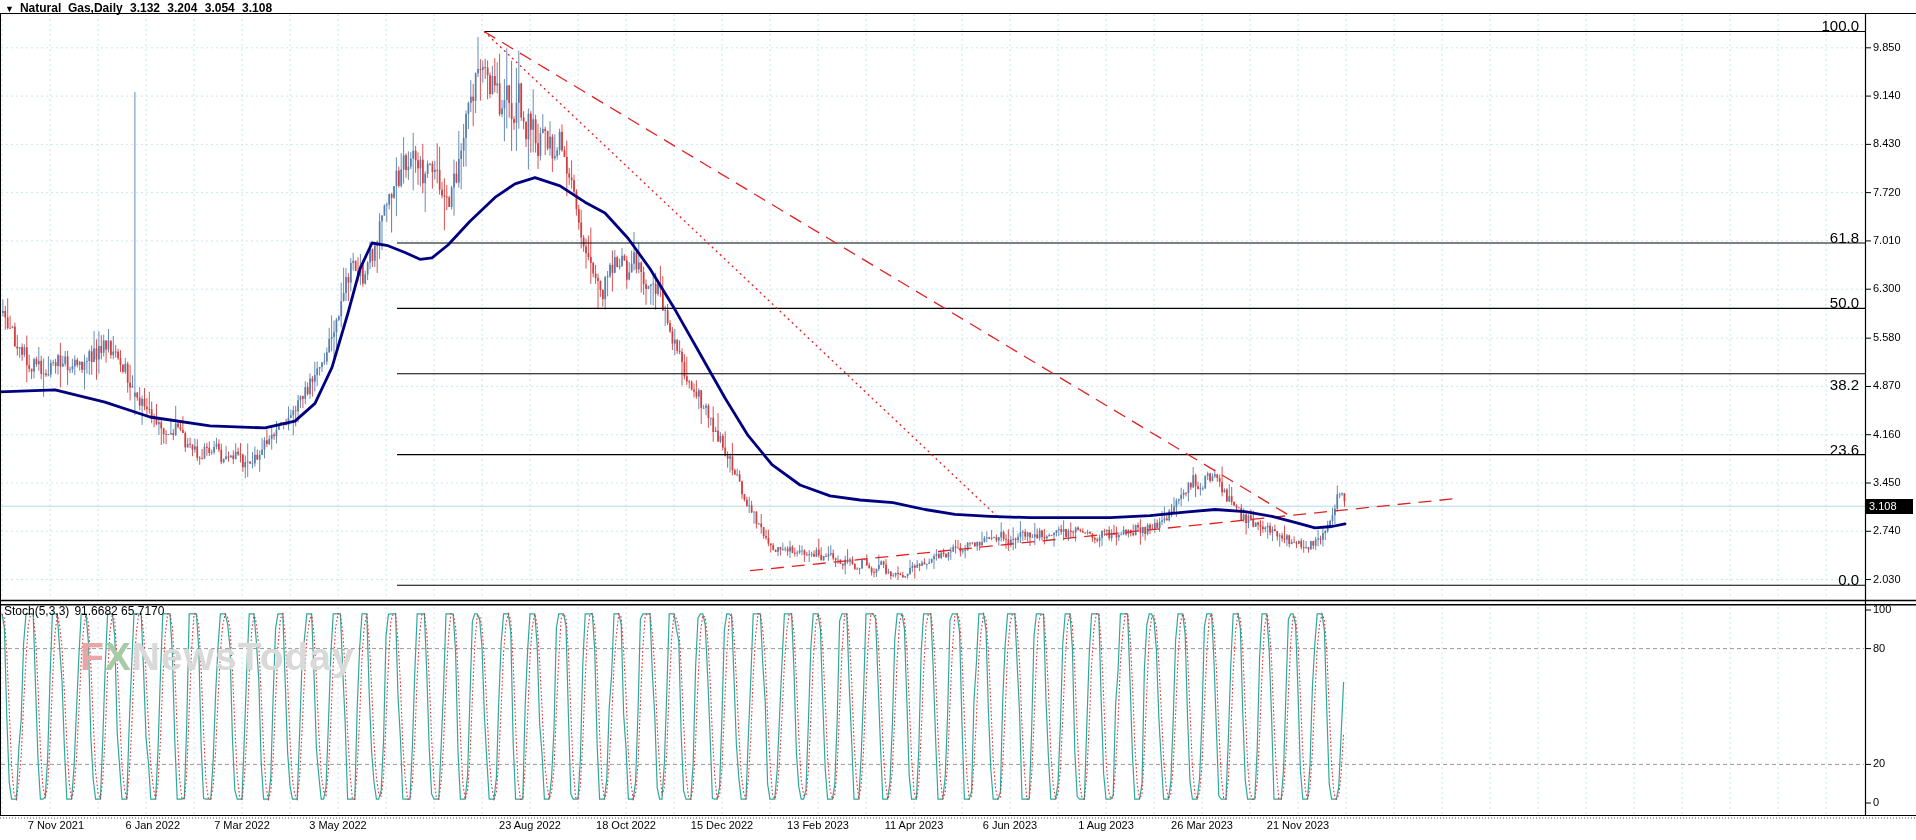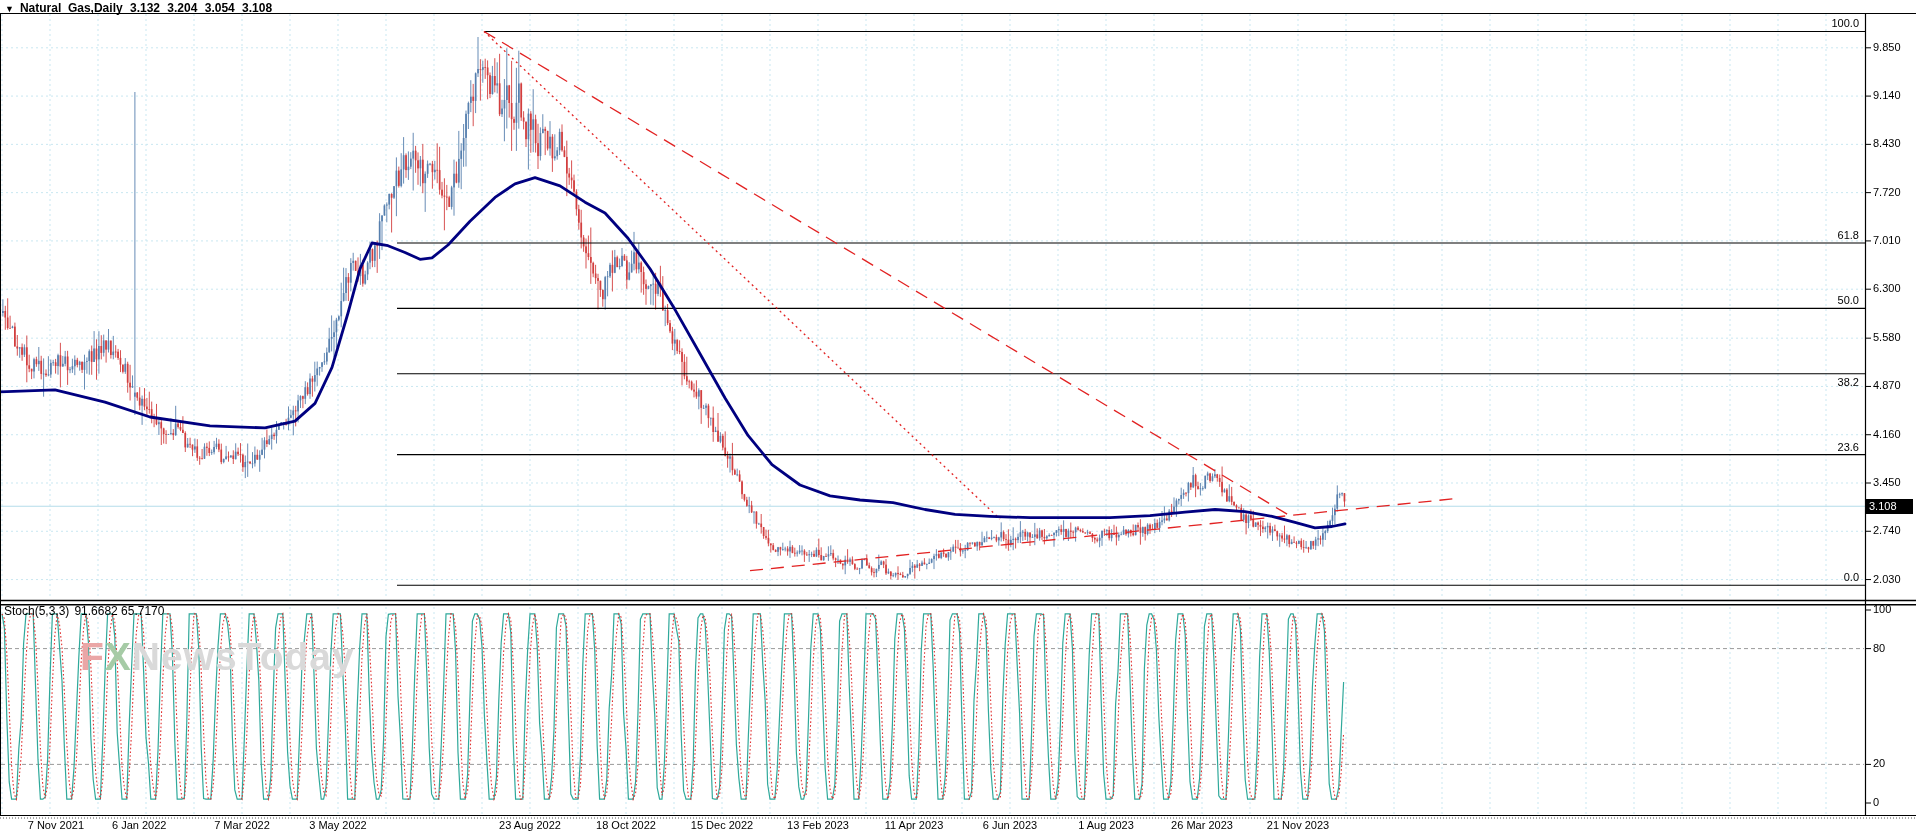--- a/index.html
+++ b/index.html
@@ -13,21 +13,21 @@
   .stoch-label{position:absolute;left:4px;top:604px;font-size:12px;color:#000;white-space:nowrap;z-index:5;}
   .stoch-label span{margin-right:5px;margin-top:45px;}
   .wm1{position:absolute;left:50px;top:596px;font-size:49px;font-weight:bold;line-height:1;z-index:6;letter-spacing:1px;}
   .wm1 .a{color:#f7cba3;} .wm1 .b{color:#dcdcdc;}
   .wm2{position:absolute;left:80px;top:637px;font-size:39px;font-weight:bold;line-height:1;z-index:6;letter-spacing:1px;}
   .wm2 .f{color:#eaa6a6;} .wm2 .x{color:#a6cba6;} .wm2 .r{color:#d9d9d9;}
   .axis-label{position:absolute;font-size:11px;color:#000;white-space:nowrap;z-index:20;}
   .scale-label{position:absolute;left:1873px;font-size:11px;color:#000;white-space:nowrap;z-index:20;}
   .price-tag{position:absolute;left:1866px;width:47px;height:15px;background:#000;color:#fff;
              font-size:11px;line-height:15px;text-align:left;padding-left:3px;z-index:25;}
-  .fib-label{position:absolute;font-size:11px;color:#000;z-index:20;}
+  .fib-label{position:absolute;font-size:15px;color:#000;z-index:20;}
 </style>
 </head>
 <body>
 
 <div class="chart">
 
   <div class="stoch-label">
     <span>Stoch(5,3,3)</span><span>91.6682 65.7170</span>
   </div>
 
@@ -1307,21 +1307,21 @@
       <div class="scale-label" style="top:379px">4.870</div>
       <div class="scale-label" style="top:428px">4.160</div>
       <div class="scale-label" style="top:476px">3.450</div>
       <div class="scale-label" style="top:524px">2.740</div>
       <div class="scale-label" style="top:573px">2.030</div>
       <div class="scale-label" style="top:603px">100</div>
       <div class="scale-label" style="top:642px">80</div>
       <div class="scale-label" style="top:757px">20</div>
       <div class="scale-label" style="top:796px">0</div>
       <div class="axis-label" style="left:16px;top:819px;width:68px;text-align:right">7 Nov 2021</div>
-      <div class="axis-label" style="left:112px;top:819px;width:68px;text-align:left">6 Jan 2022</div>
+      <div class="axis-label" style="left:112px;top:819px;width:68px;text-align:right">6 Jan 2022</div>
       <div class="axis-label" style="left:208px;top:819px;width:68px;text-align:center">7 Mar 2022</div>
       <div class="axis-label" style="left:304px;top:819px;width:68px;text-align:center">3 May 2022</div>
       <div class="axis-label" style="left:400px;top:866px;width:68px;text-align:left">28 Jun 2022</div>
       <div class="axis-label" style="left:496px;top:819px;width:68px;text-align:center">23 Aug 2022</div>
       <div class="axis-label" style="left:592px;top:819px;width:68px;text-align:center">18 Oct 2022</div>
       <div class="axis-label" style="left:688px;top:819px;width:68px;text-align:center">15 Dec 2022</div>
       <div class="axis-label" style="left:784px;top:819px;width:68px;text-align:center">13 Feb 2023</div>
       <div class="axis-label" style="left:880px;top:819px;width:68px;text-align:center">11 Apr 2023</div>
       <div class="axis-label" style="left:976px;top:819px;width:68px;text-align:center">6 Jun 2023</div>
       <div class="axis-label" style="left:1072px;top:819px;width:68px;text-align:center">1 Aug 2023</div>

